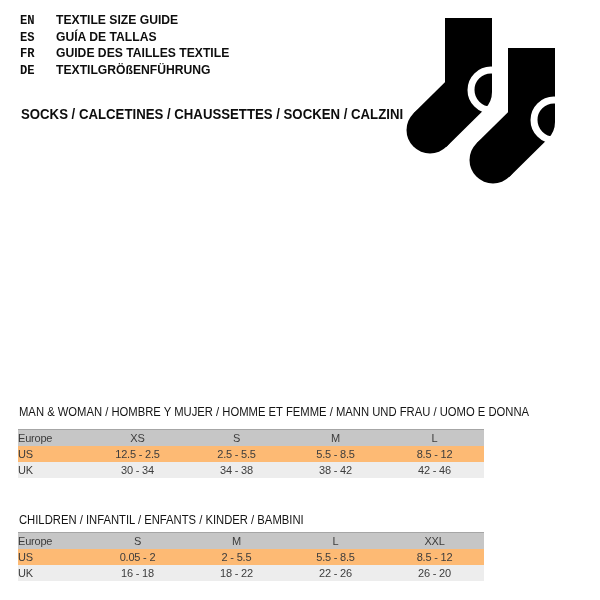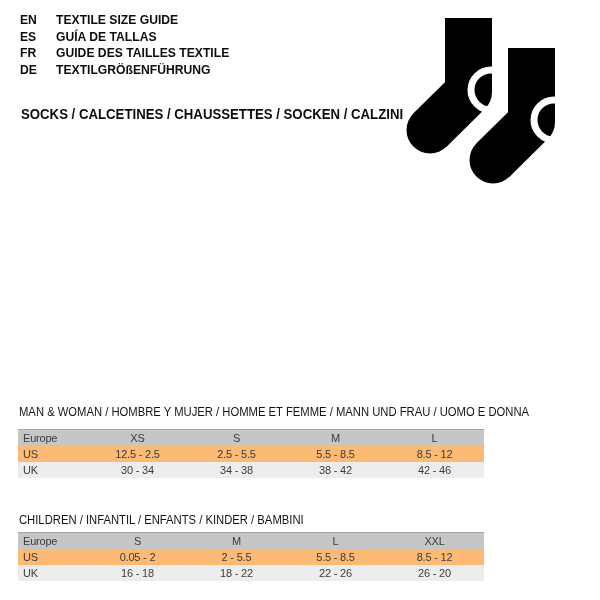--- a/index.html
+++ b/index.html
@@ -9,21 +9,21 @@
     background:#ffffff;
     overflow:hidden;
     font-family:"Liberation Sans", sans-serif;
     color:#111;
   }
   .cond{display:inline-block;transform:scaleX(0.9);transform-origin:0 50%;white-space:nowrap;}
 
   
   .lang-block{position:absolute;left:20px;top:12px;}
   .lang-row{height:16.6px;line-height:16.6px;font-size:13.5px;font-weight:bold;color:#0d0d0d;}
-  .lang-code{display:inline-block;width:36px;}
+  .lang-code{display:inline-block;width:36px;font-family:Liberation Mono, monospace;}
   
   .category-line{
     position:absolute;left:21px;top:105px;
     font-size:15px;font-weight:bold;color:#0d0d0d;line-height:17px;
   }
   .category-line .cond{transform:scaleX(0.88);}
 
   
   .socks-svg{position:absolute;left:400px;top:8px;width:190px;height:190px;}
 
@@ -42,21 +42,21 @@
     letter-spacing:-0.2px;
   }
   .table-1{top:429px;}
   .table-2{top:532px;}
   .size-table col.c0{width:70px;}
   .size-table col.cn{width:99px;}
   .size-table th,.size-table td{
     height:16px;padding:0;margin:0;
     font-weight:normal;text-align:center;vertical-align:middle;
   }
-  .size-table th.left,.size-table td.left{text-align:left;padding-left:5px;}
+  .size-table th.left,.size-table td.left{text-align:left;}
   .size-table thead tr{
     background:var(--header_bg,#c6c6c6);
     border-top:1px solid var(--header_border,#a6a6a6);
   }
   .size-table tbody tr.row-a{background:#fdba74;}
   .size-table tbody tr.row-b{background:var(--row_alt_bg,#ededed);}
 </style>
 </head>
 <body>
 

